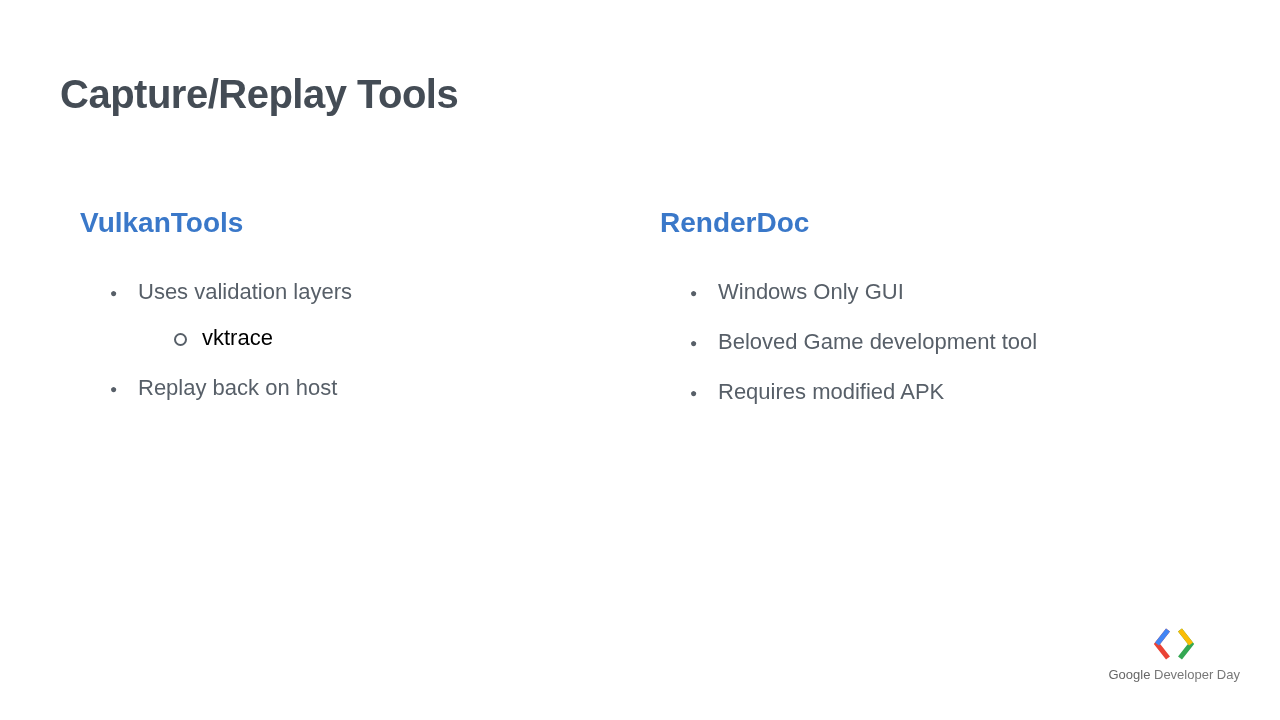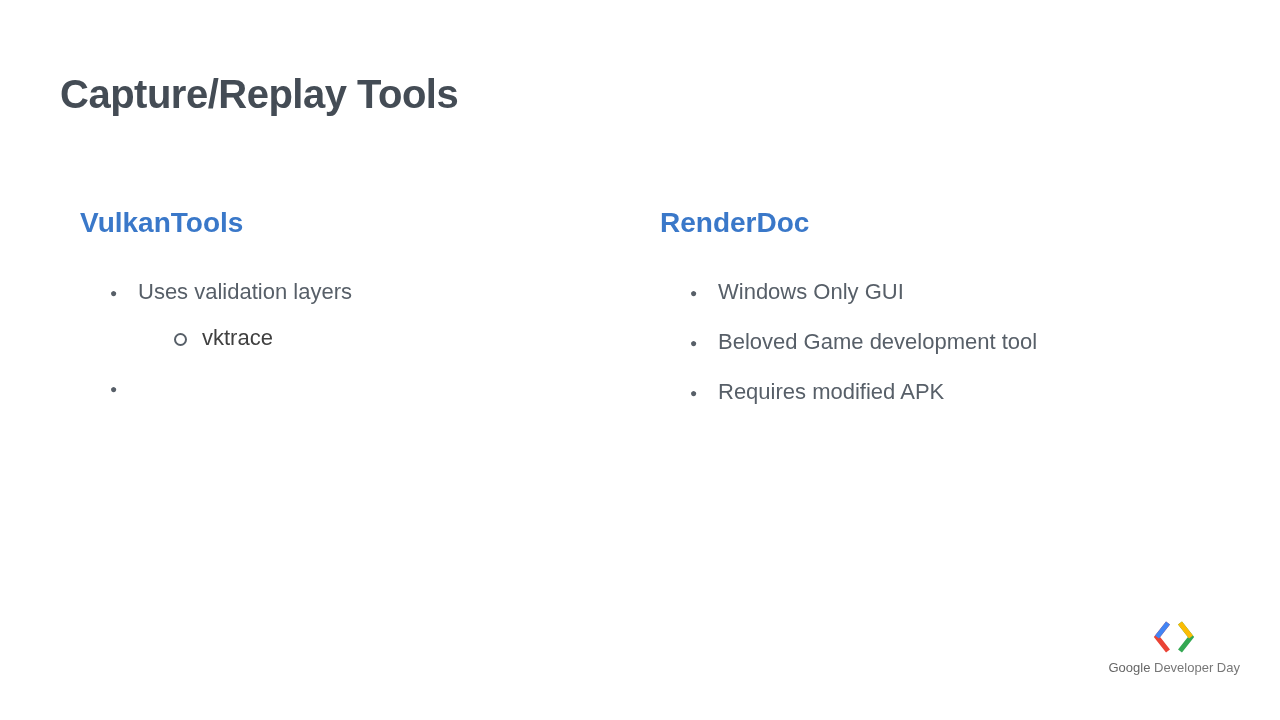--- a/index.html
+++ b/index.html
@@ -8,23 +8,23 @@
   .title { font-size: 40px; font-weight: 700; color: #444c55; letter-spacing: -0.5px; margin-top: 12px; }
   .columns { display: flex; margin-top: 90px; }
   .col { flex: 0 0 50%; }
   .col.left { padding-left: 20px; padding-right: 40px; }
   .col.right { padding-left: 20px; }
   .subheading { font-size: 28px; font-weight: 700; color: #3a78c9; margin-bottom: 40px; }
   ul.top { list-style: none; }
   ul.top > li { position: relative; padding-left: 58px; font-size: 22px; color: #575f68; margin-bottom: 24px; }
   ul.top > li::before { content: "●"; position: absolute; left: 30px; top: 0; font-size: 12px; line-height: 28px; color: #575f68; }
   ul.sub { list-style: none; margin-top: 20px; }
-  ul.sub > li { position: relative; padding-left: 64px; font-size: 22px; color: #404040; margin-bottom: 22px; }
+  ul.sub > li { position: relative; padding-left: 64px; font-size: 22px; color: #000000; margin-bottom: 22px; }
   ul.sub > li::before { content: ""; position: absolute; left: 36px; top: 8px; width: 9px; height: 9px; border: 2px solid #575f68; border-radius: 50%; }
-  .footer { position: absolute; right: 40px; bottom: 45px; text-align: center; }
+  .footer { position: absolute; right: 40px; bottom: 38px; text-align: center; }
   .logo-brackets { display: flex; justify-content: center; align-items: center; gap: 6px; margin-bottom: 6px; }
   .logo-text { font-size: 13px; color: #777; }
   .logo-text .g { color: #666; font-weight: 500; }
 </style>
 </head>
 <body>
 
 <div class="slide">
   <h1 class="title">Capture/Replay Tools</h1>
 
@@ -32,20 +32,21 @@
     <div class="col left">
       <div class="subheading">VulkanTools</div>
       <ul class="top">
         <li>
           <span>Uses validation layers</span>
           <ul class="sub">
             <li>vktrace</li>
           </ul>
         </li>
         <li>
+          <span>Replay back on host</span>
         </li>
       </ul>
     </div>
 
     <div class="col right">
       <div class="subheading">RenderDoc</div>
       <ul class="top">
         <li>Windows Only GUI</li>
         <li>Beloved Game development tool</li>
         <li>Requires modified APK</li>

